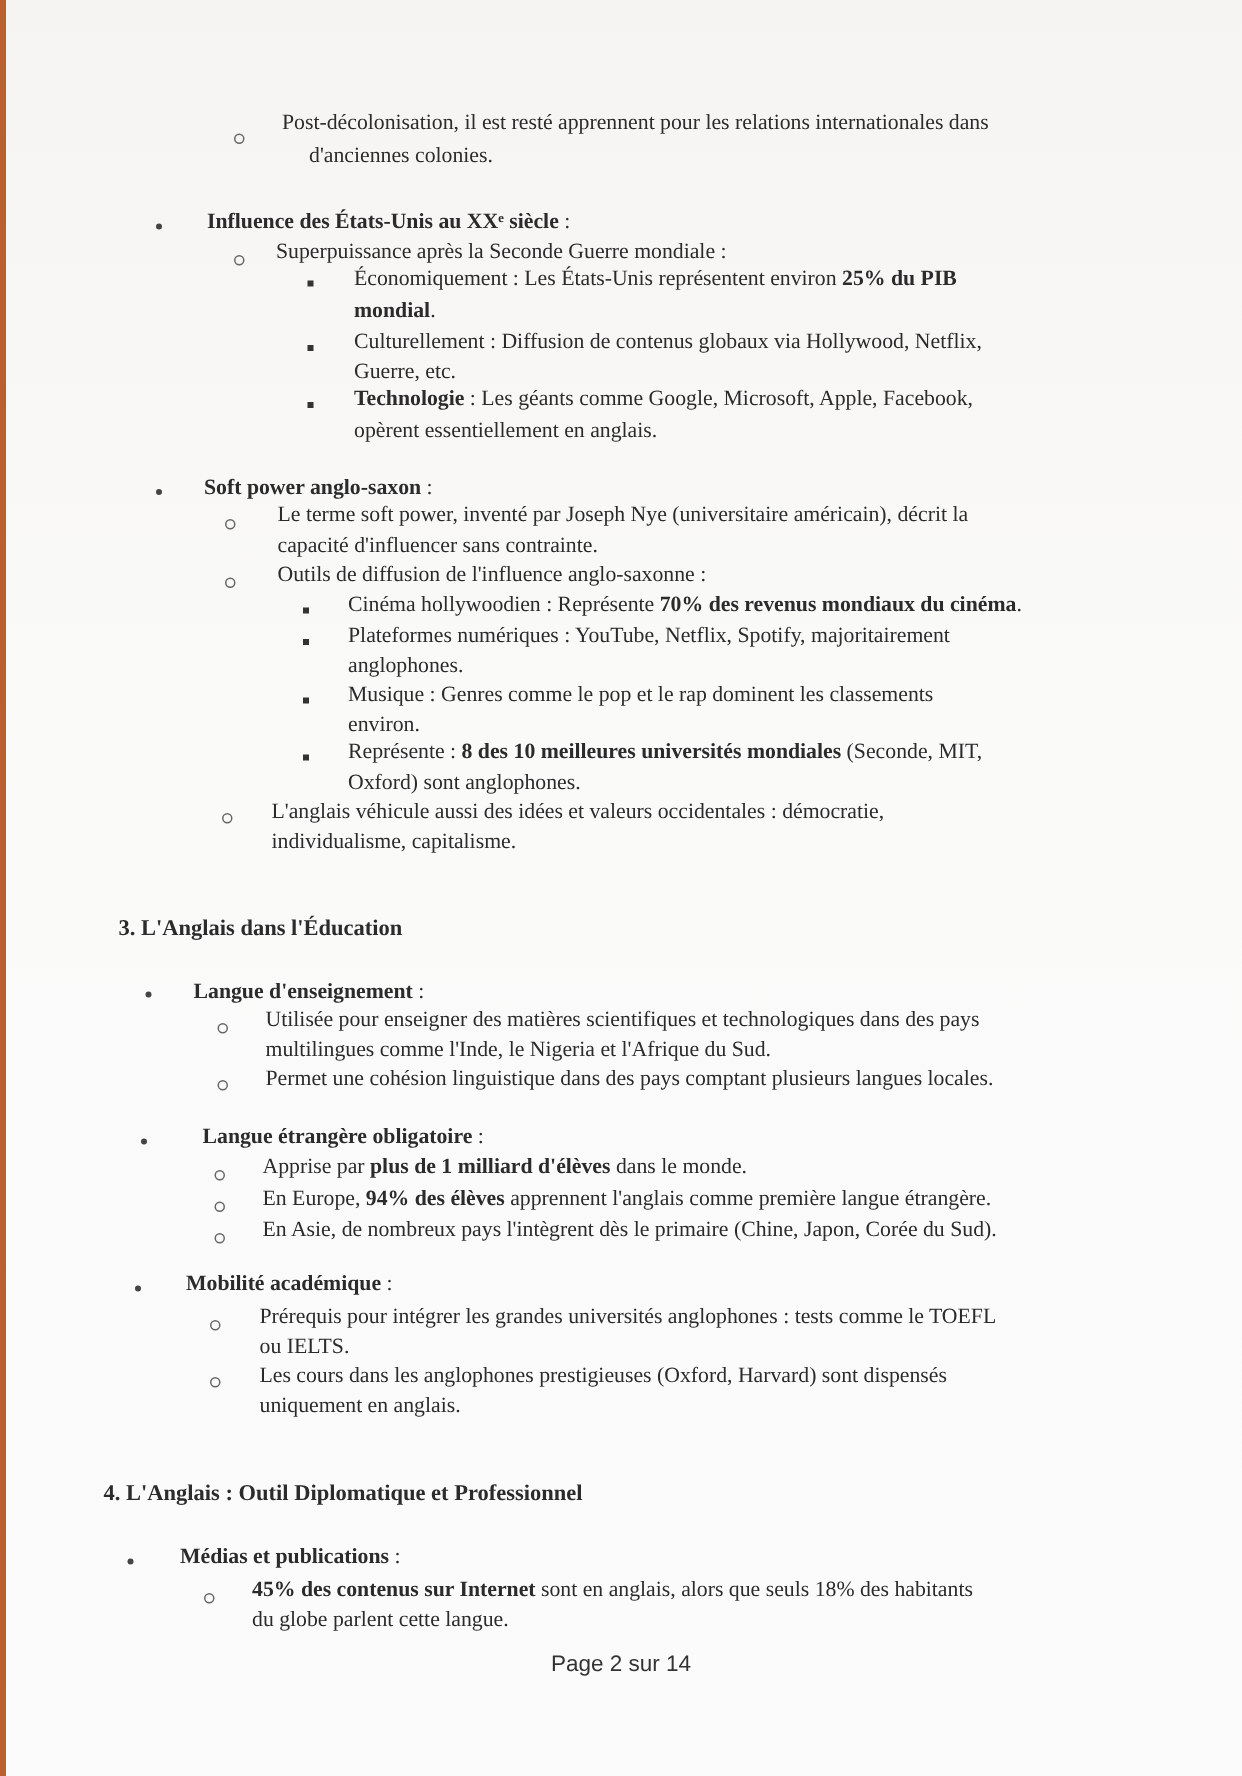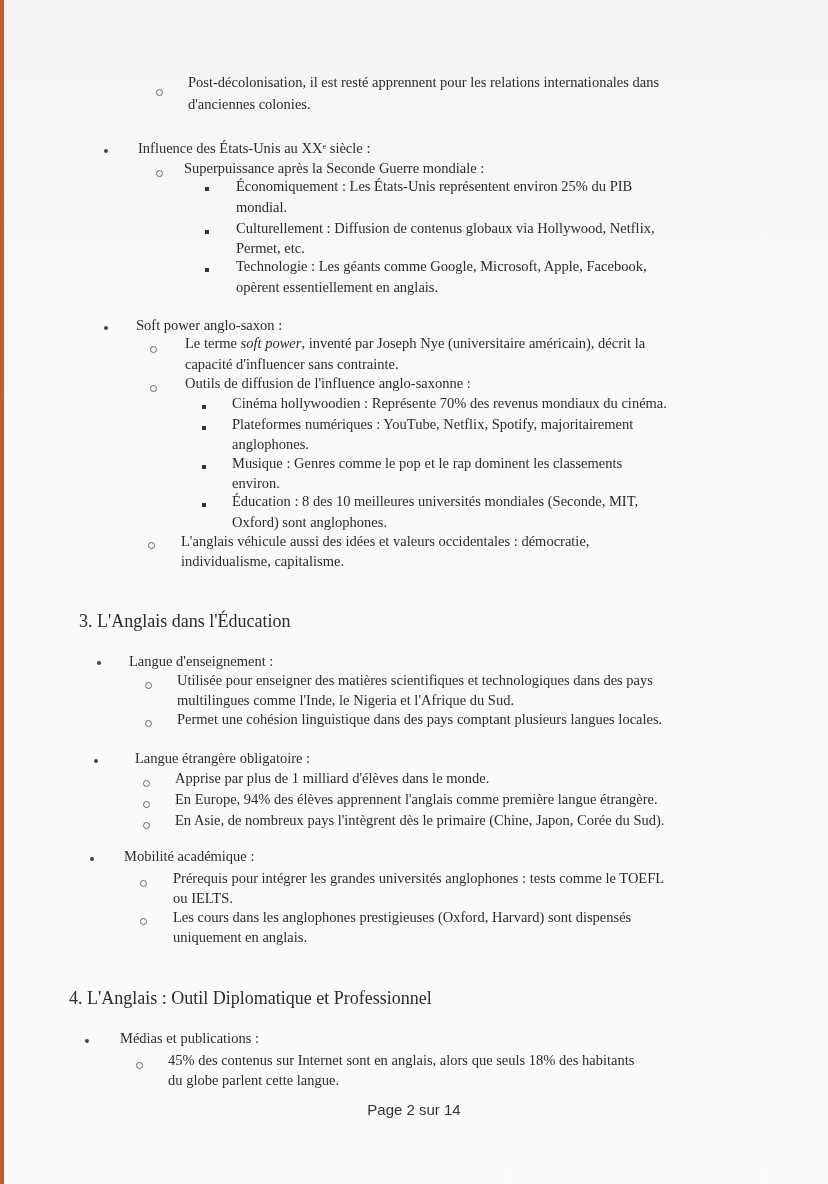--- a/index.html
+++ b/index.html
@@ -14,54 +14,54 @@
     position: absolute; left: 0; top: 0; width: 4px; height: 1184px;
     background: #b8602e;
   }
   .page {
     position: absolute; left: 4px; top: 0; width: 824px; height: 1184px;
     background: linear-gradient(180deg, #f5f4f2 0%, #fafaf9 40%, #fbfbfb 100%);
   }
   .line {
     position: absolute; font-size: 14.5px; line-height: 19px; white-space: nowrap;
   }
-  .b { font-weight: normal; }
-  .i { font-style: italic; }
+  .b { font-weight: bold; }
+  .i { }
   .dot { position: absolute; width: 4px; height: 4px; background: #444; border-radius: 50%; }
   .sq { position: absolute; width: 4px; height: 4px; background: #333; }
   .circ { position: absolute; width: 5px; height: 5px; border: 1px solid #666; border-radius: 50%; }
-  .heading { position: absolute; font-size: 18px; font-weight: normal; white-space: nowrap; }
+  .heading { position: absolute; font-size: 15px; font-weight: bold; white-space: nowrap; }
   .footer {
     position: absolute; left: 0; width: 828px; top: 1101px; text-align: center;
     font-family: "Liberation Sans", "DejaVu Sans", sans-serif; font-size: 15px; color: #333;
   }
 </style>
 </head>
 <body>
 
 <div class="edge"></div>
 <div class="page"></div>
 
 <span class="circ" style="left:156px;top:89px"></span>
 <div class="line" style="left:188px;top:73px">Post-décolonisation, il est resté apprennent pour les relations internationales dans</div>
-<div class="line" style="left:188px;top:95px">d'anciennes colonies.</div>
+<div class="line" style="left:206px;top:95px">d'anciennes colonies.</div>
 
 <span class="dot" style="left:104px;top:149px"></span>
 <div class="line" style="left:138px;top:139px"><span class="b">Influence des États-Unis au XXᵉ siècle</span><span> :</span></div>
 
 <span class="circ" style="left:156px;top:170px"></span>
 <div class="line" style="left:184px;top:159px">Superpuissance après la Seconde Guerre mondiale :</div>
 
 <span class="sq" style="left:205px;top:187px"></span>
 <div class="line" style="left:236px;top:177px"><span>Économiquement : Les États-Unis représentent environ </span><span class="b">25% du PIB</span></div>
 <div class="line" style="left:236px;top:198px"><span class="b">mondial</span><span>.</span></div>
 
 <span class="sq" style="left:205px;top:230px"></span>
 <div class="line" style="left:236px;top:219px">Culturellement : Diffusion de contenus globaux via Hollywood, Netflix,</div>
-<div class="line" style="left:236px;top:239px">Permet, etc.</div>
+<div class="line" style="left:236px;top:239px">Guerre, etc.</div>
 
 <span class="sq" style="left:205px;top:268px"></span>
 <div class="line" style="left:236px;top:257px"><span class="b">Technologie</span><span> : Les géants comme Google, Microsoft, Apple, Facebook,</span></div>
 <div class="line" style="left:236px;top:278px">opèrent essentiellement en anglais.</div>
 
 <span class="dot" style="left:104px;top:326px"></span>
 <div class="line" style="left:136px;top:316px"><span class="b">Soft power anglo-saxon</span><span> :</span></div>
 
 <span class="circ" style="left:150px;top:346px"></span>
 <div class="line" style="left:185px;top:334px"><span>Le terme </span><span class="i">soft power</span><span>, inventé par Joseph Nye (universitaire américain), décrit la</span></div>
@@ -75,21 +75,21 @@
 
 <span class="sq" style="left:202px;top:426px"></span>
 <div class="line" style="left:232px;top:415px">Plateformes numériques : YouTube, Netflix, Spotify, majoritairement</div>
 <div class="line" style="left:232px;top:435px">anglophones.</div>
 
 <span class="sq" style="left:202px;top:465px"></span>
 <div class="line" style="left:232px;top:454px">Musique : Genres comme le pop et le rap dominent les classements</div>
 <div class="line" style="left:232px;top:474px">environ.</div>
 
 <span class="sq" style="left:202px;top:503px"></span>
-<div class="line" style="left:232px;top:492px"><span>Éducation : </span><span class="b">8 des 10 meilleures universités mondiales</span><span> (Seconde, MIT,</span></div>
+<div class="line" style="left:232px;top:492px"><span>Représente : </span><span class="b">8 des 10 meilleures universités mondiales</span><span> (Seconde, MIT,</span></div>
 <div class="line" style="left:232px;top:513px">Oxford) sont anglophones.</div>
 
 <span class="circ" style="left:148px;top:542px"></span>
 <div class="line" style="left:181px;top:532px">L'anglais véhicule aussi des idées et valeurs occidentales : démocratie,</div>
 <div class="line" style="left:181px;top:552px">individualisme, capitalisme.</div>
 
 <div class="heading" style="left:79px;top:611px">3. L'Anglais dans l'Éducation</div>
 
 <span class="dot" style="left:97px;top:661px"></span>
 <div class="line" style="left:129px;top:652px"><span class="b">Langue d'enseignement</span><span> :</span></div>

